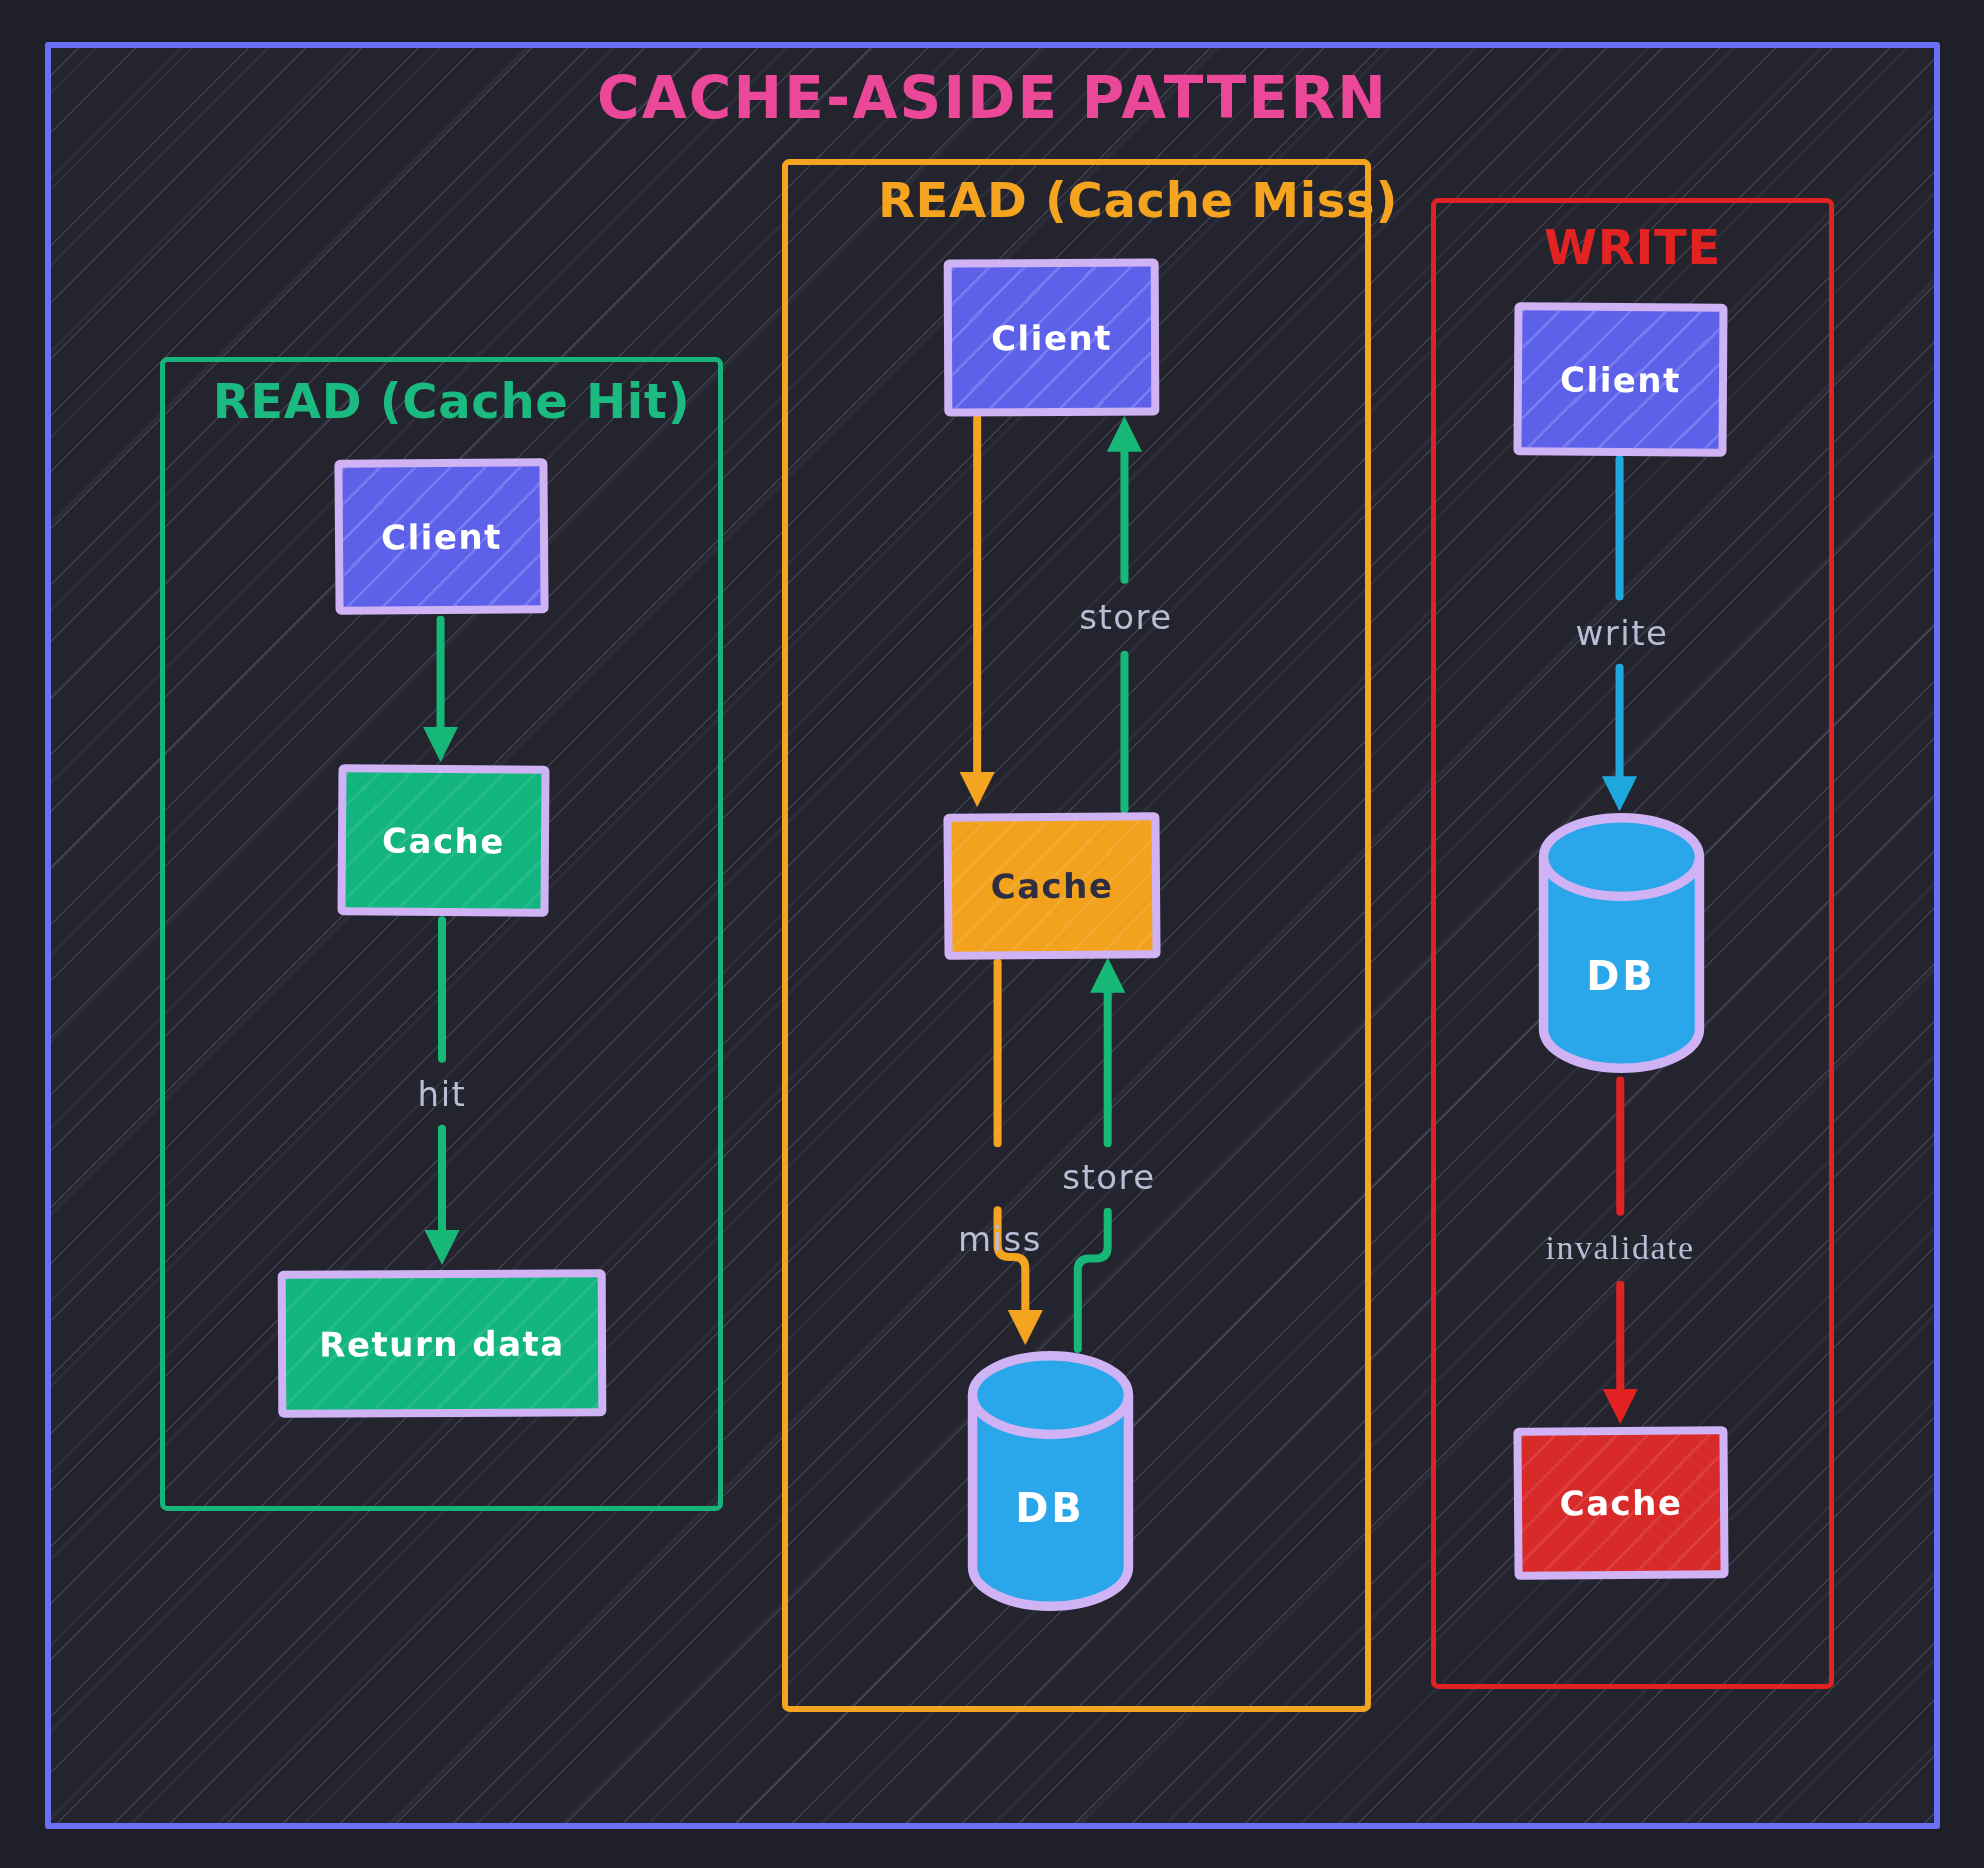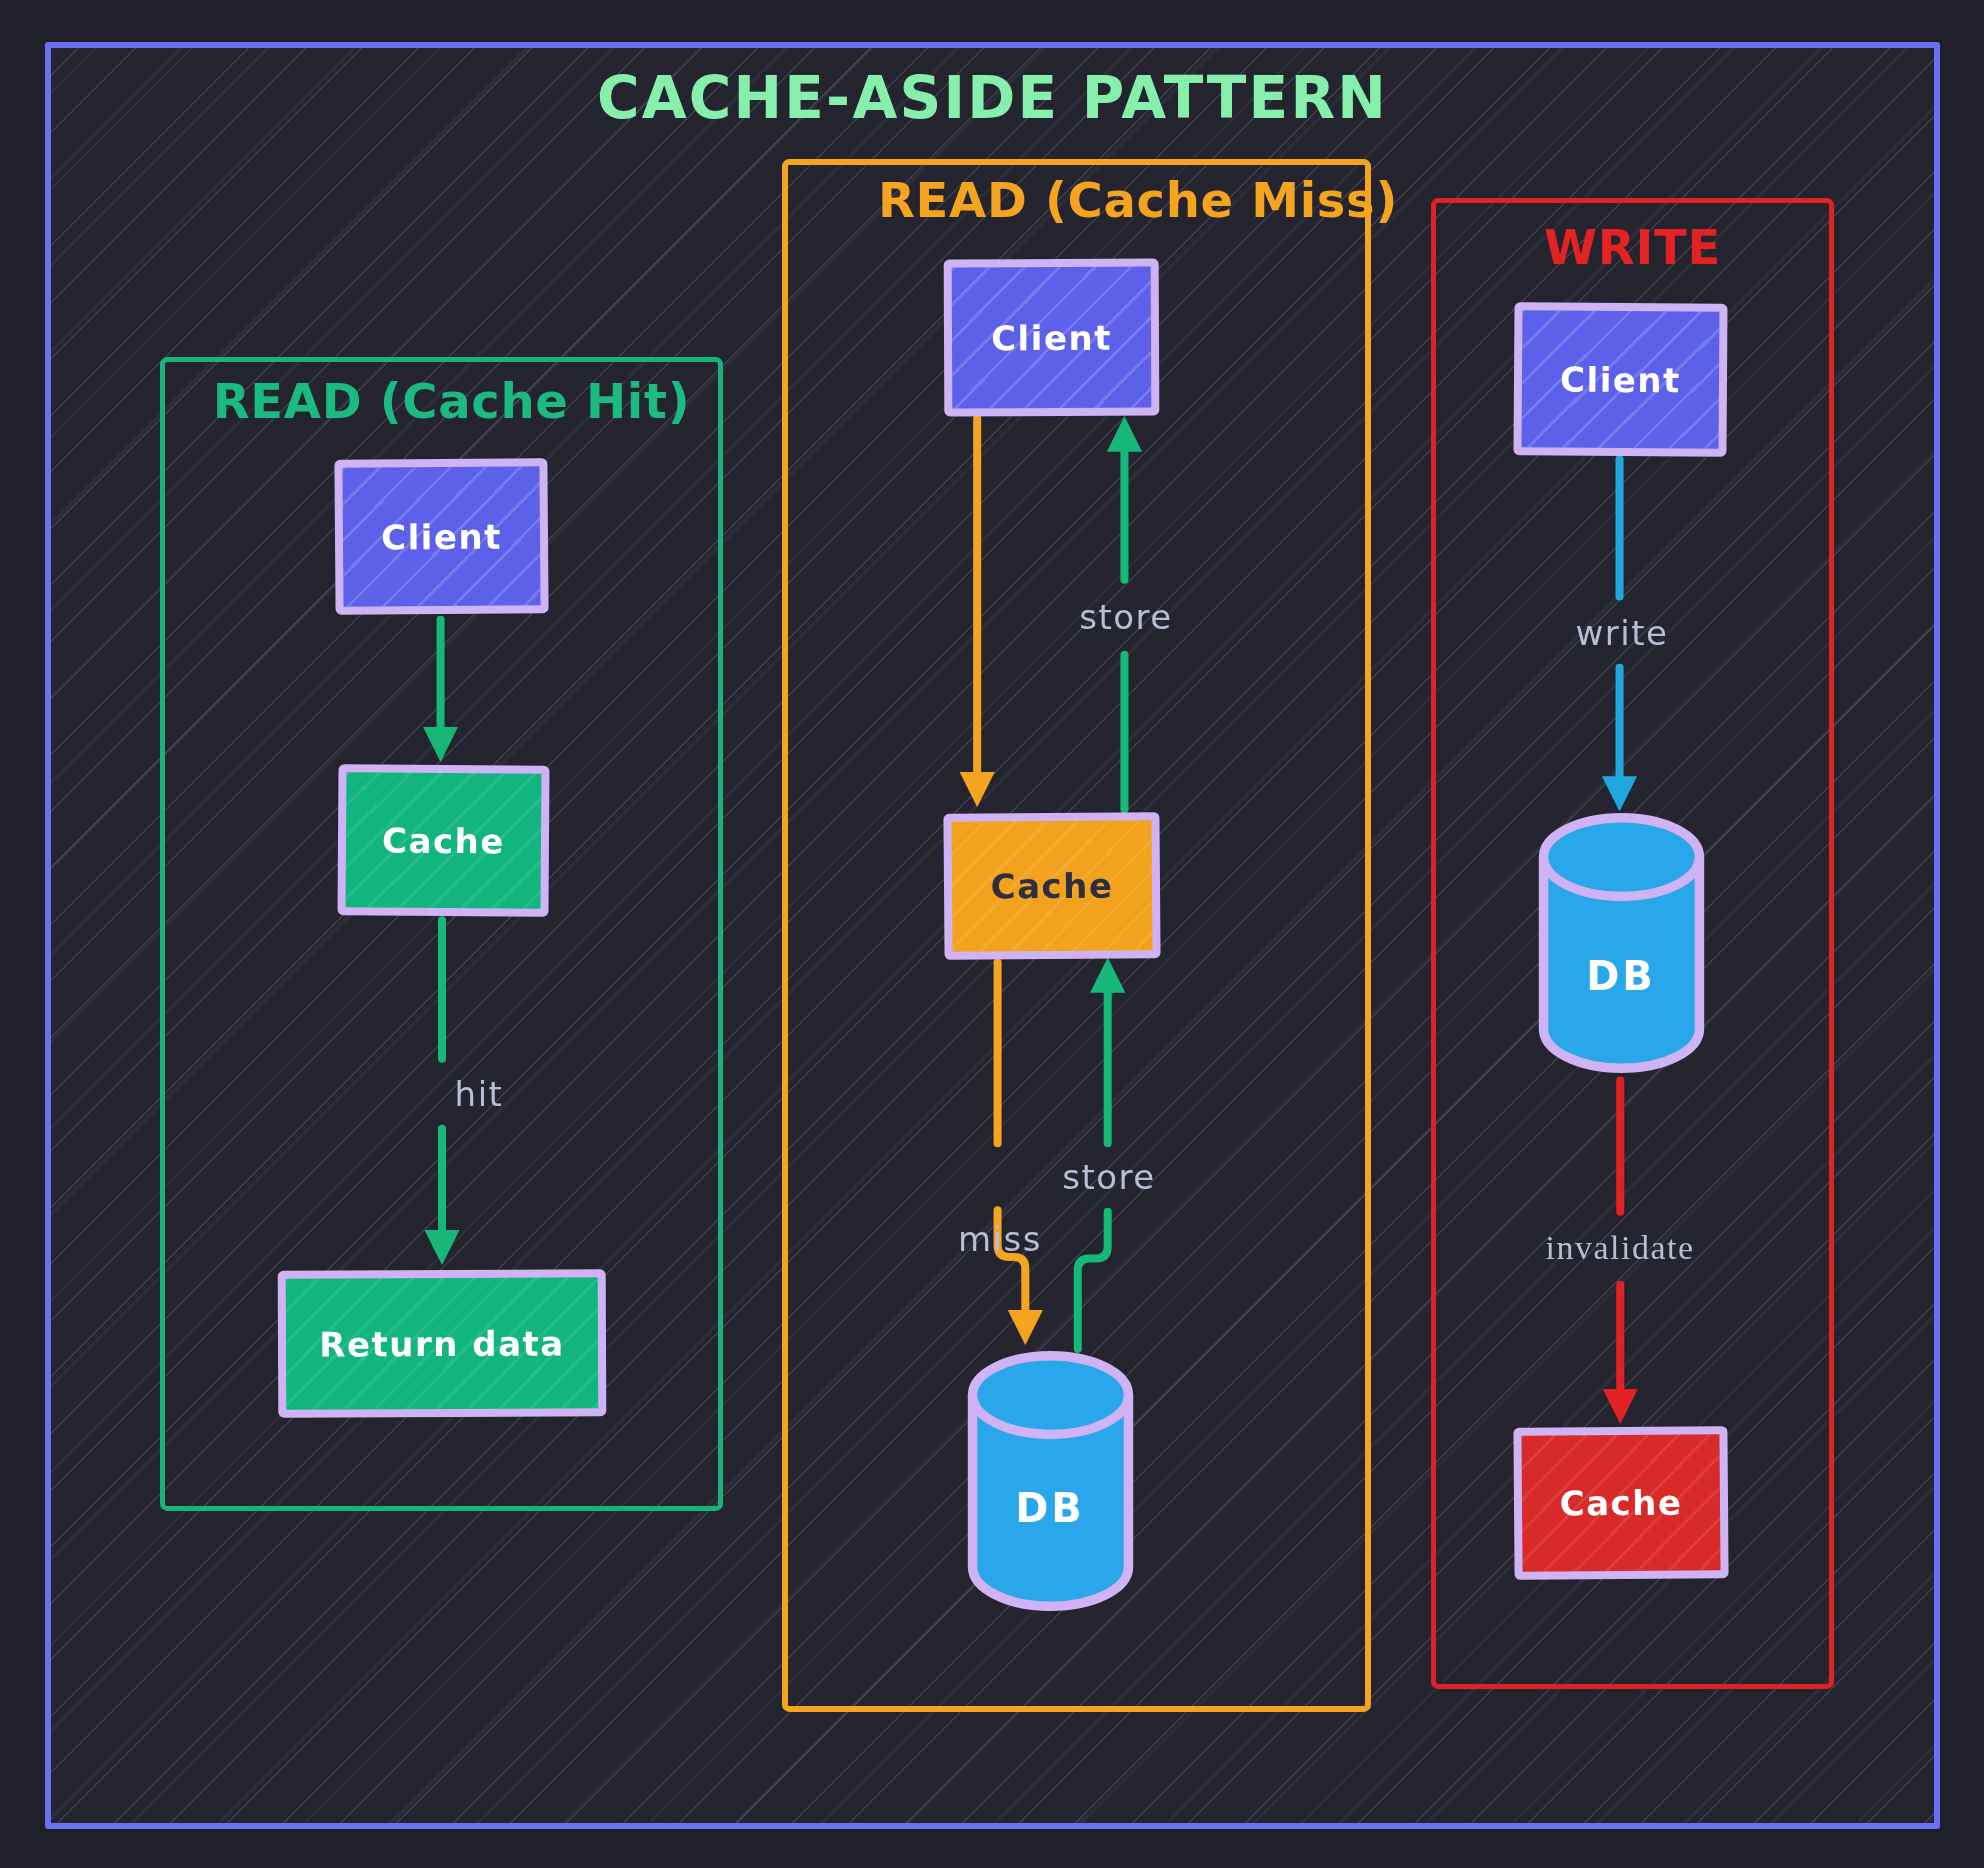--- a/index.html
+++ b/index.html
@@ -5,21 +5,21 @@
   html,body{margin:0;padding:0;background:#17171f;}
   .stage{position:relative;width:1985px;height:1868px;background:#1f1f2a;overflow:hidden;
          font-family:"DejaVu Sans","Liberation Sans",sans-serif;}
   .frame{position:absolute;left:45px;top:42px;width:1895px;height:1787px;border:6.6px solid #6970f4;
          border-radius:2.9px;box-sizing:border-box;background-color:#24242e;
          background-image:
            repeating-linear-gradient(135deg, transparent 0 19px, rgba(165,173,200,0.20) 19px 20.4px, transparent 20.4px 40px),
            repeating-linear-gradient(135deg, transparent 0 30px, rgba(120,128,160,0.10) 30px 33px, transparent 33px 61px);}
   .layer{position:absolute;inset:0;}
   .main-title{position:absolute;left:0;top:64px;width:1985px;text-align:center;
-         color:#86efac;font-size:58px;font-weight:bold;letter-spacing:2.2px;}
+         color:#ec4899;font-size:58px;font-weight:bold;letter-spacing:2.2px;}
   .panel{position:absolute;border-radius:7.3px;box-sizing:border-box;}
   .panel.green{left:160px;top:357px;width:563px;height:1154px;border:5.8px solid #16b47b;}
   .panel.orange{left:782px;top:159px;width:589px;height:1553px;border:6.6px solid #f5a41f;}
   .panel.red{left:1431px;top:198px;width:403px;height:1491px;border:5.8px solid #e22222;}
   .panel-title{position:absolute;text-align:center;font-size:48px;font-weight:bold;letter-spacing:0.7px;}
   .pt-green{left:160px;top:373px;width:563px;color:#1aba80;padding-left:10px;}
   .pt-orange{left:782px;top:172px;width:712px;color:#f5a41f;}
   .pt-red{left:1431px;top:219px;width:403px;color:#e32222;}
   .node{position:absolute;box-sizing:border-box;border:8px solid #cfb3f5;border-radius:5.8px;
         display:flex;align-items:center;justify-content:center;
@@ -94,21 +94,21 @@
   <div class="layer">
     <div class="node client r1" style="left:335px;top:459px;width:213px;height:155px;">
       <span>Client</span>
     </div>
     <div class="node gfill r2" style="left:338px;top:765px;width:211px;height:151px;">
       <span>Cache</span>
     </div>
     <div class="node gfill r3" style="left:278px;top:1270px;width:328px;height:147px;">
       <span>Return data</span>
     </div>
-    <div class="edge-label" style="left:442px;top:1094px;margin-left:37px;">hit</div>
+    <div class="edge-label" style="left:442px;top:1094px;">hit</div>
   </div>
 
   <div class="layer">
     <div class="node client r3" style="left:944px;top:259px;width:215px;height:157px;">
       <span>Client</span>
     </div>
     <div class="node ofill r1" style="left:944px;top:813px;width:216px;height:146px;">
       <span>Cache</span>
     </div>
     <svg class="cyl" style="left:963px;top:1347px;" width="175" height="271" viewBox="0 0 240 372">

